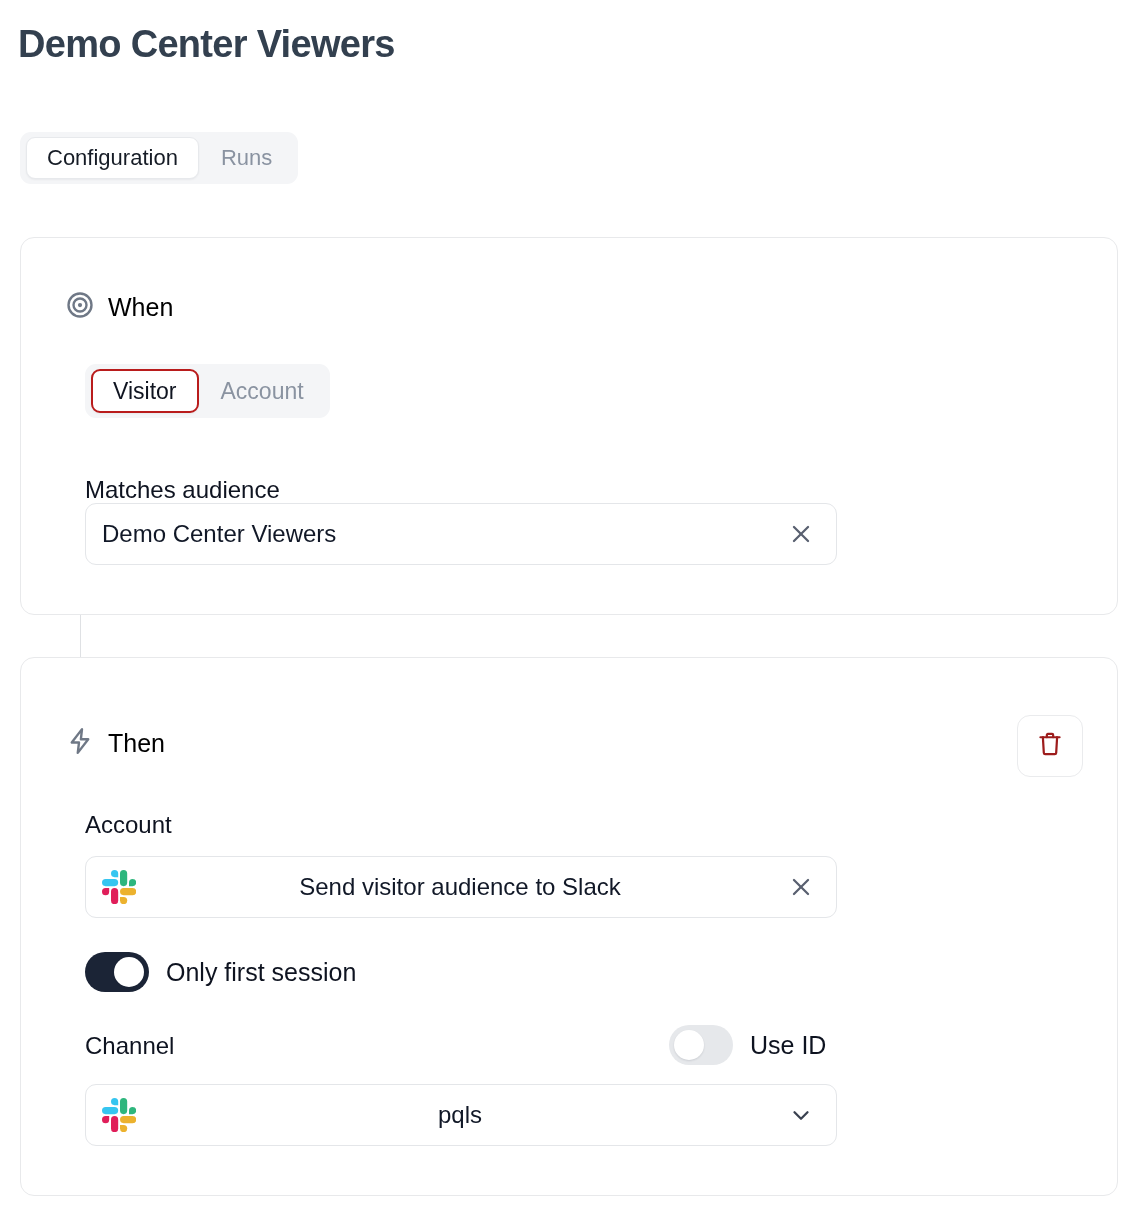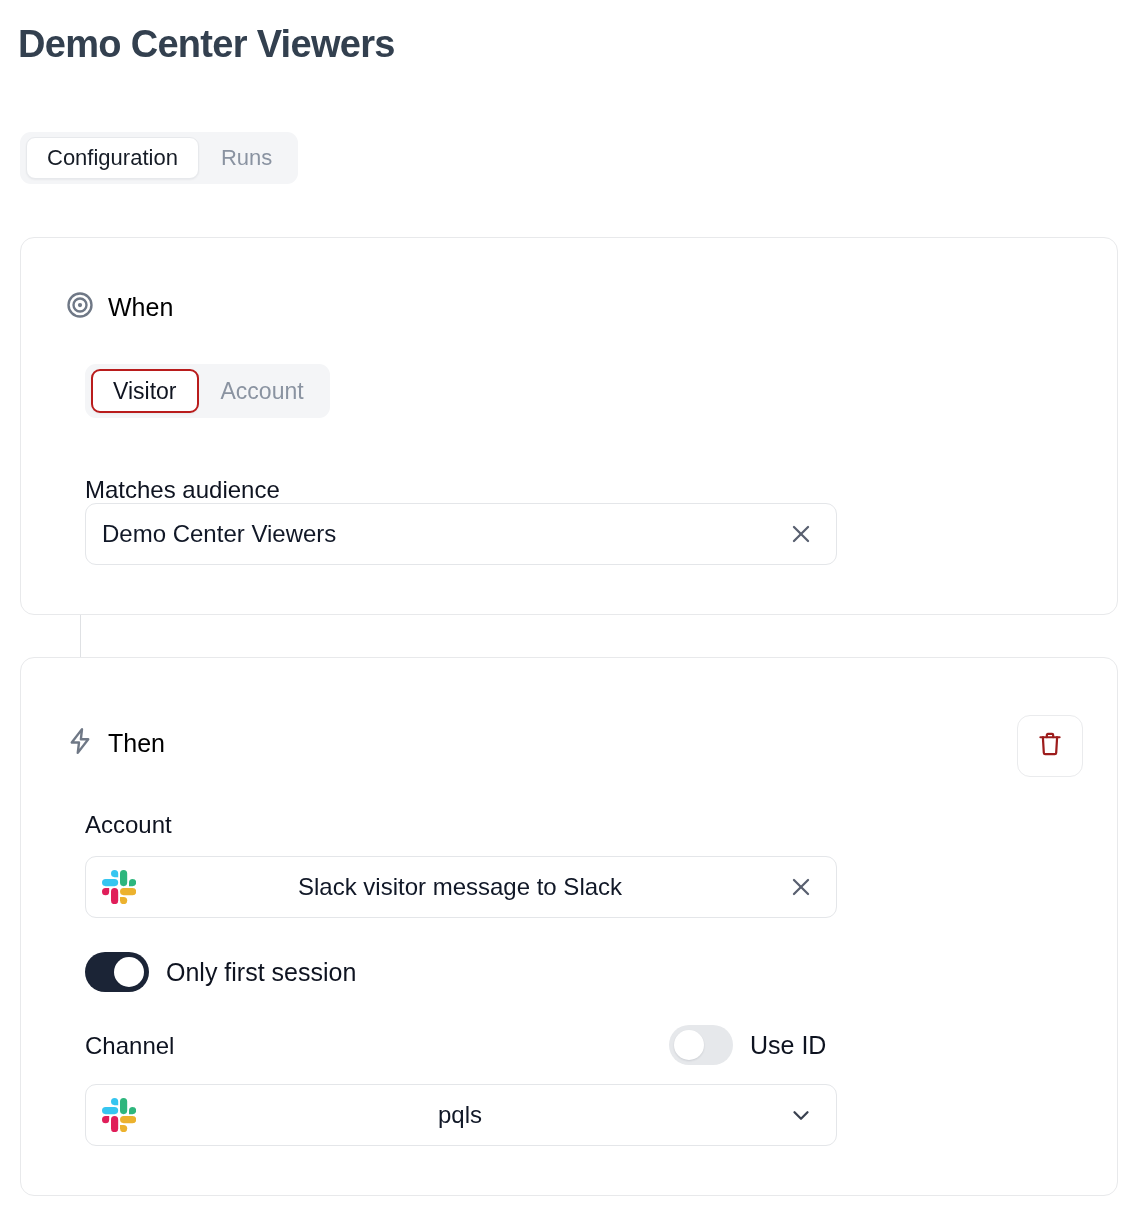--- a/index.html
+++ b/index.html
@@ -266,21 +266,21 @@
             <path d="M32.3 77.6a12.9 12.9 0 0 1 25.8 0v32.3a12.9 12.9 0 0 1-25.8 0V77.6z" fill="#E01E5A"></path>
             <path d="M45.2 25.8a12.9 12.9 0 1 1 12.9-12.9v12.9H45.2z" fill="#36C5F0"></path>
             <path d="M45.2 32.3a12.9 12.9 0 0 1 0 25.8H12.9a12.9 12.9 0 0 1 0-25.8h32.3z" fill="#36C5F0"></path>
             <path d="M96.9 45.2a12.9 12.9 0 1 1 12.9 12.9H96.9V45.2z" fill="#2EB67D"></path>
             <path d="M90.4 45.2a12.9 12.9 0 0 1-25.8 0V12.9a12.9 12.9 0 0 1 25.8 0v32.3z" fill="#2EB67D"></path>
             <path d="M77.6 96.9a12.9 12.9 0 1 1-12.9 12.9V96.9h12.9z" fill="#ECB22E"></path>
             <path d="M77.6 90.4a12.9 12.9 0 0 1 0-25.8h32.3a12.9 12.9 0 0 1 0 25.8H77.6z" fill="#ECB22E"></path>
           </g>
         </svg>
       </span>
-      <span class="box-text center">Slack visitor message to Slack</span>
+      <span class="box-text center">Send visitor audience to Slack</span>
       <span class="trail-btn">
         <svg width="26" height="26" viewBox="0 0 24 24" fill="none" stroke="#596070" stroke-width="2.1" stroke-linecap="round">
           <line x1="5.5" y1="5.5" x2="18.5" y2="18.5"></line>
           <line x1="18.5" y1="5.5" x2="5.5" y2="18.5"></line>
         </svg>
       </span>
     </div>
 
     <div class="toggle-row" style="left:64px; top:294px;">
       <span class="toggle on">

